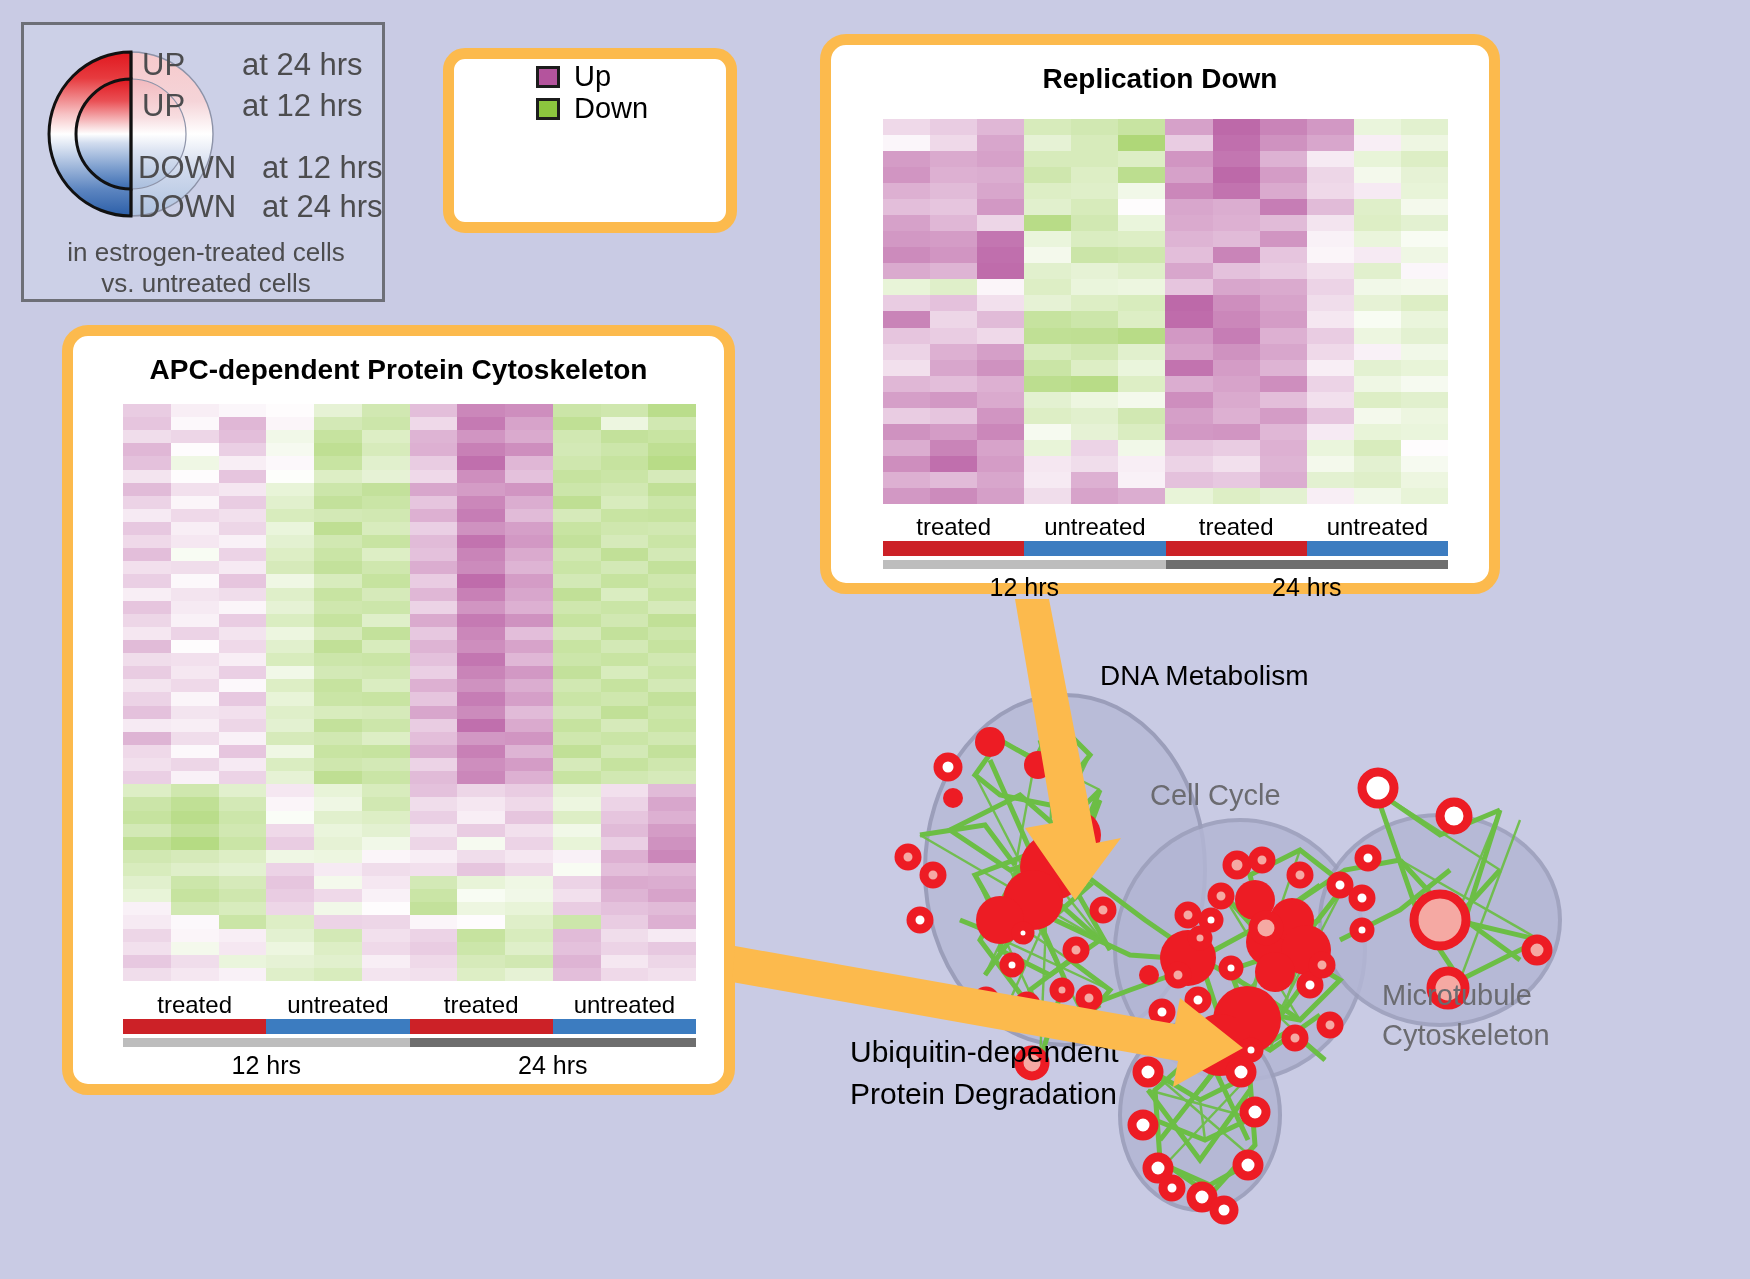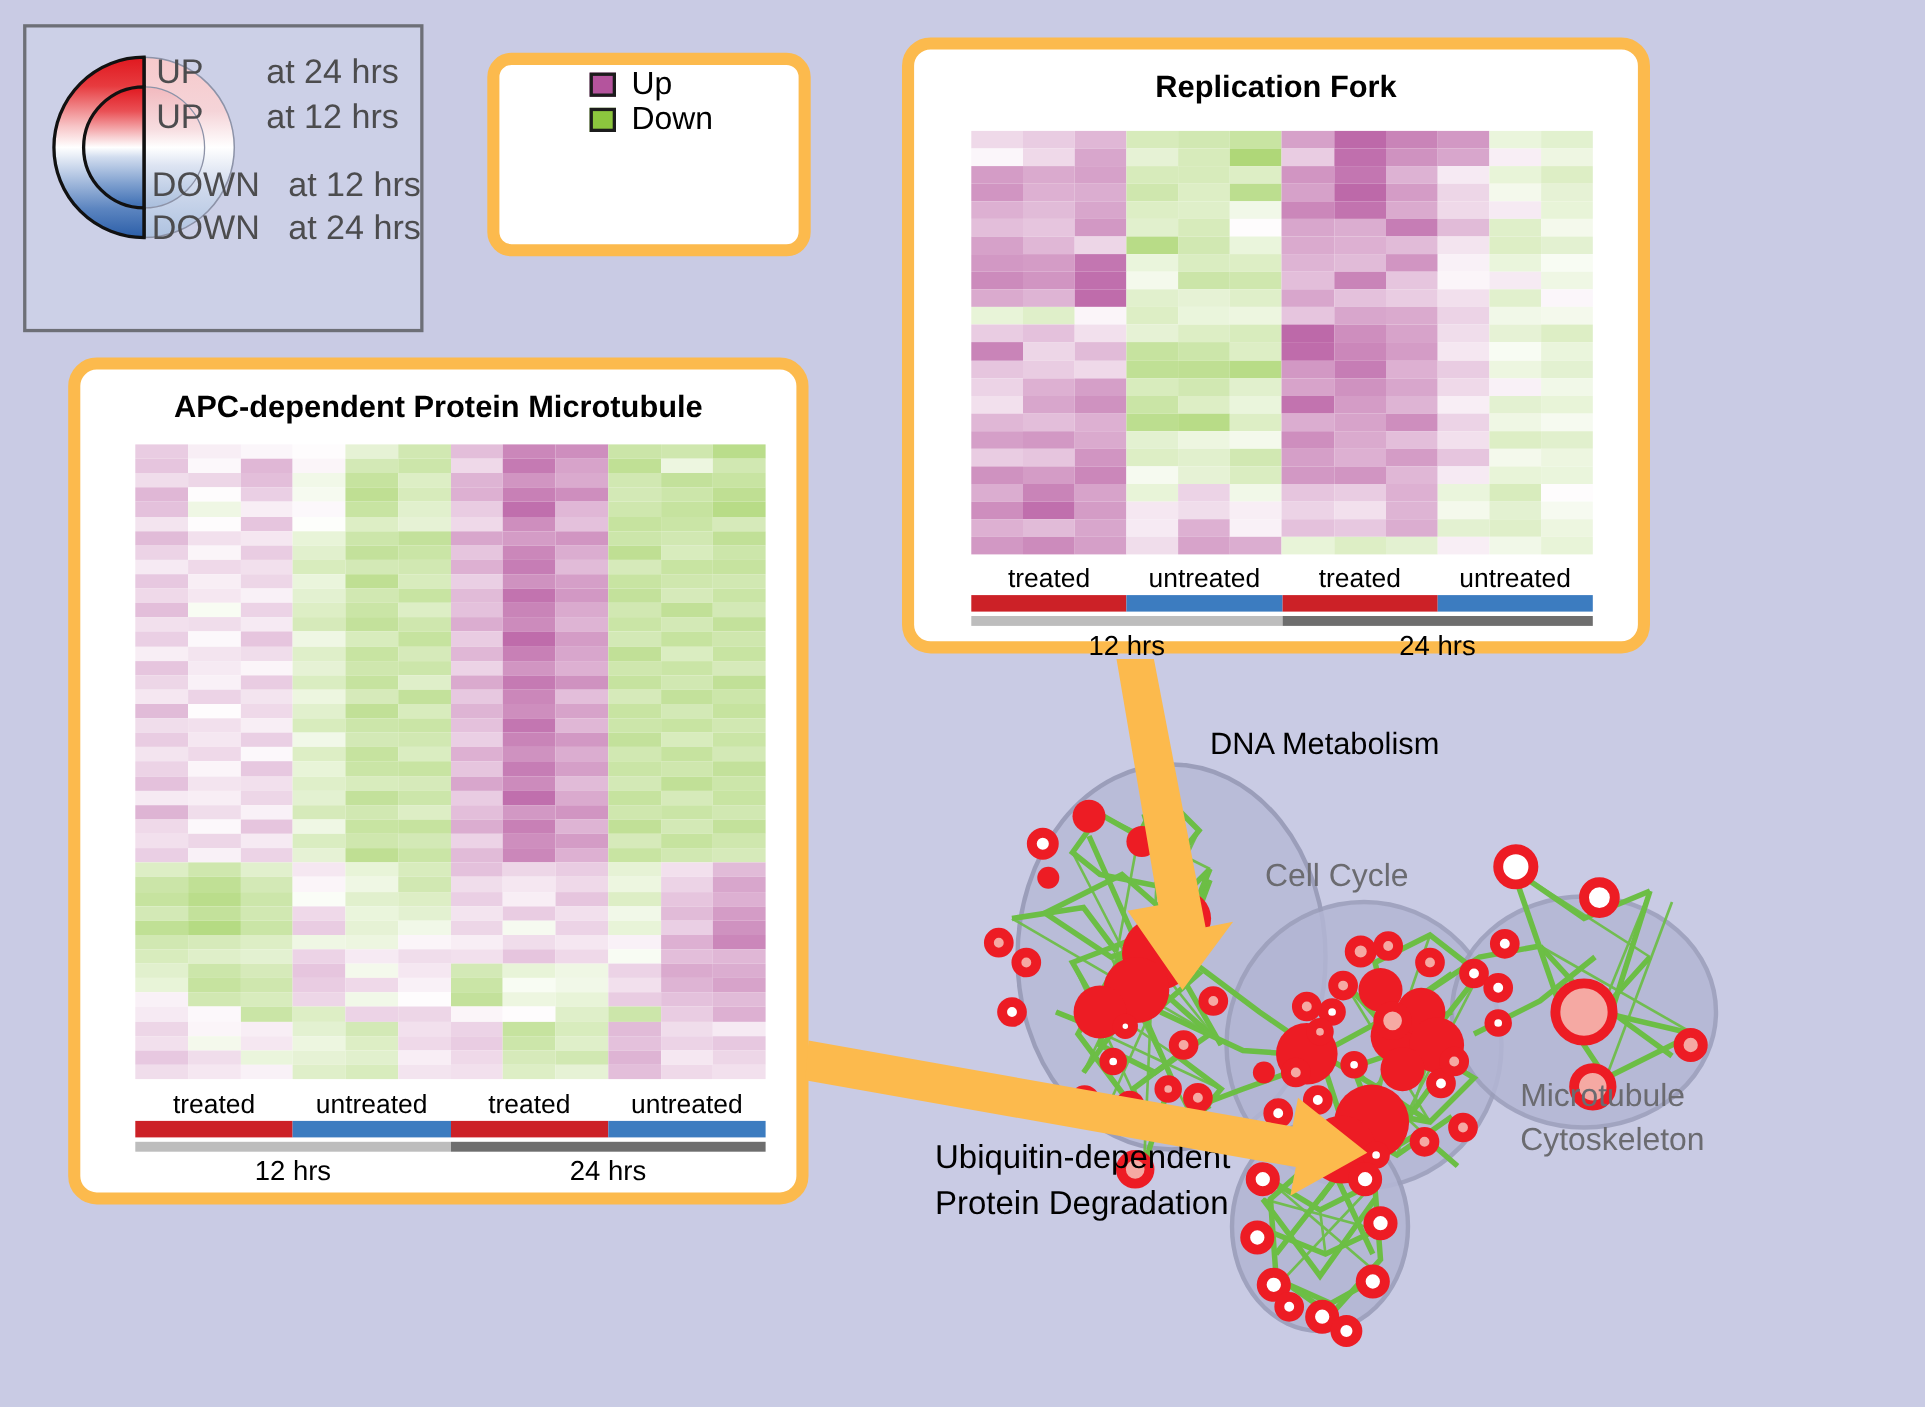--- a/index.html
+++ b/index.html
@@ -117,35 +117,39 @@
 
   <div class="wheel-label" style="left:118px;top:63px;">UP</div>
   <div class="wheel-label" style="left:218px;top:63px;">at 12 hrs</div>
 
   <div class="wheel-label" style="left:114px;top:125px;">DOWN</div>
   <div class="wheel-label" style="left:238px;top:125px;">at 12 hrs</div>
 
   <div class="wheel-label" style="left:114px;top:164px;">DOWN</div>
   <div class="wheel-label" style="left:238px;top:164px;">at 24 hrs</div>
 
+  <div id="wheel-foot">
+    <div>in estrogen-treated cells</div>
+    <div>vs. untreated cells</div>
+  </div>
 </div>
 
 <div class="abs panel" id="legend-panel">
   <div class="legend-row">
     <span class="sw" id="sw-up" style="background: rgb(180, 84, 157);"></span>
     <span>Up</span>
   </div>
   <div class="legend-row">
     <span class="sw" id="sw-down" style="background: rgb(140, 198, 62);"></span>
     <span>Down</span>
   </div>
 </div>
 
 <div class="abs panel" id="rf-panel" style="left:820px;top:34px;width:680px;height:560px;">
-  <div class="panel-title" style="margin-top:18px;">Replication Fork</div>
+  <div class="panel-title" style="margin-top:18px;">Replication Down</div>
   <div class="abs" id="rf-hm" style="left: 52px; top: 74px; width: 565px; height: 385px; display: grid; grid-template-columns: repeat(12, 1fr); grid-template-rows: repeat(24, 1fr);">
       <i style="background:rgb(239,217,233)"></i>
       <i style="background:rgb(233,204,226)"></i>
       <i style="background:rgb(224,183,214)"></i>
       <i style="background:rgb(215,235,187)"></i>
       <i style="background:rgb(209,232,178)"></i>
       <i style="background:rgb(200,228,162)"></i>
       <i style="background:rgb(214,161,201)"></i>
       <i style="background:rgb(189,105,169)"></i>
       <i style="background:rgb(201,132,184)"></i>
@@ -447,21 +451,21 @@
         <div style="background:#6e6e6e"></div>
       </div>
     <div class="hrs">
       <div>12 hrs</div>
       <div>24 hrs</div>
     </div>
   </div>
 </div>
 
 <div class="abs panel" id="apc-panel" style="left:62px;top:325px;width:673px;height:770px;">
-  <div class="panel-title" style="margin-top:18px;">APC-dependent Protein Microtubule</div>
+  <div class="panel-title" style="margin-top:18px;">APC-dependent Protein Cytoskeleton</div>
   <div class="abs" id="apc-hm" style="left: 50px; top: 68px; width: 573px; height: 577px; display: grid; grid-template-columns: repeat(12, 1fr); grid-template-rows: repeat(44, 1fr);">
       <i style="background:rgb(233,204,226)"></i>
       <i style="background:rgb(248,238,245)"></i>
       <i style="background:rgb(251,246,250)"></i>
       <i style="background:rgb(254,252,253)"></i>
       <i style="background:rgb(230,242,213)"></i>
       <i style="background:rgb(209,232,178)"></i>
       <i style="background:rgb(227,190,218)"></i>
       <i style="background:rgb(203,135,186)"></i>
       <i style="background:rgb(206,142,190)"></i>

